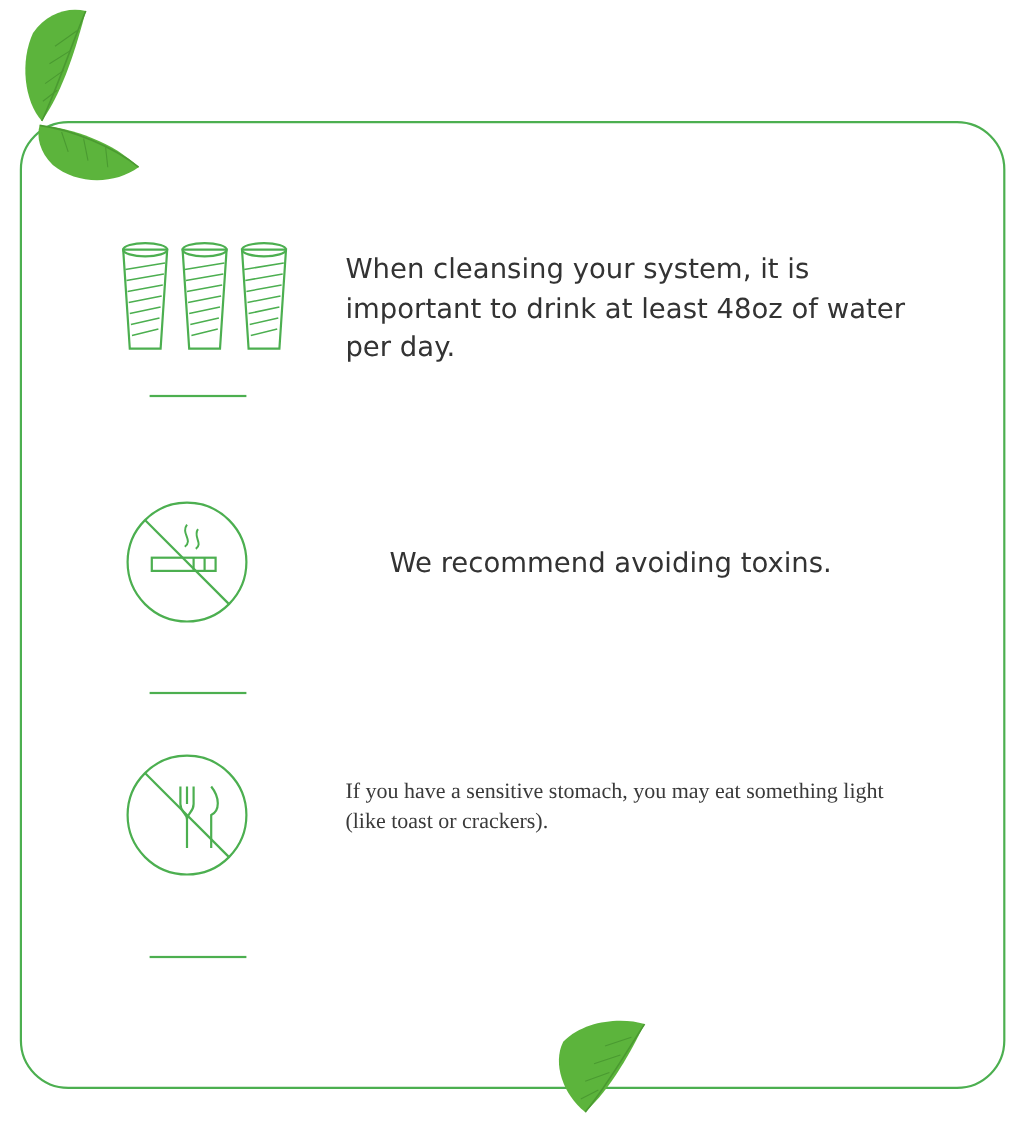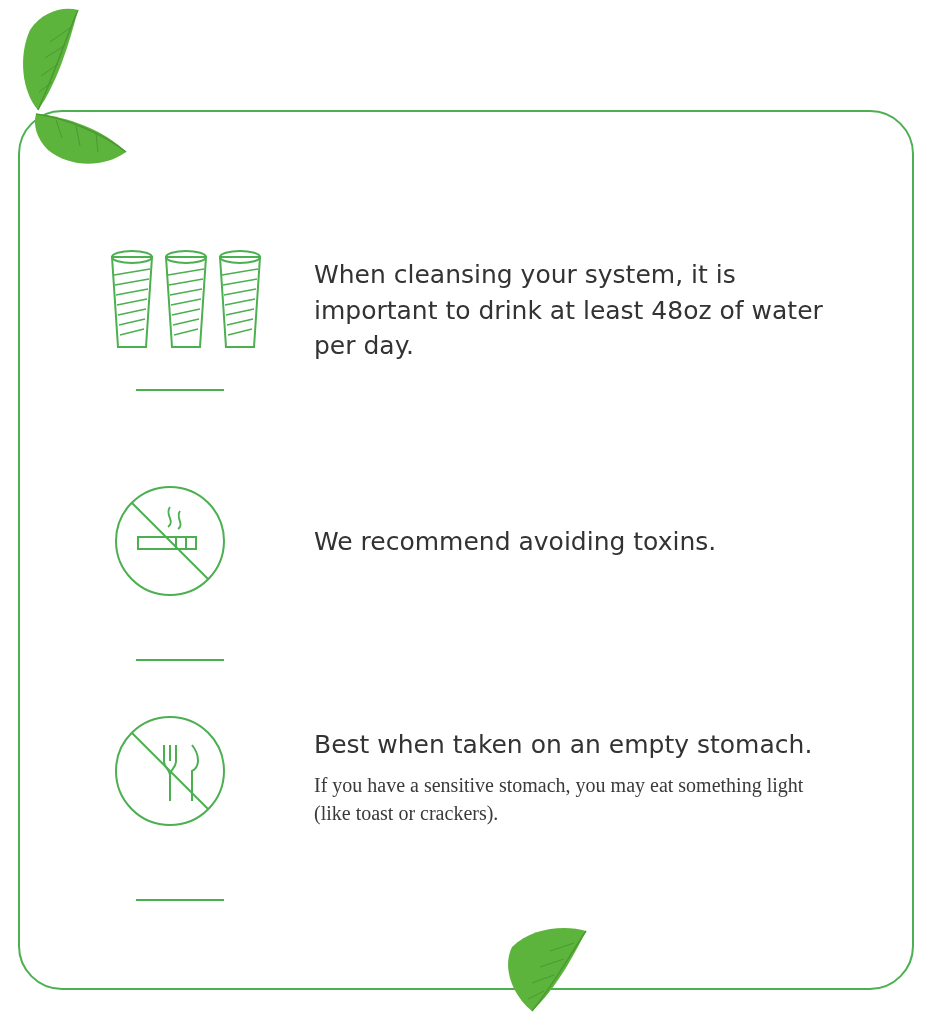--- a/index.html
+++ b/index.html
@@ -63,21 +63,21 @@
     top: 925px;
     width: 120px;
     height: 100px;
     pointer-events: none;
   }
 
   
   .tips {
     position: absolute;
     left: 18px;
-    top: 124px;
+    top: 94px;
     width: 896px;
     height: 880px;
   }
   .tip {
     position: absolute;
     left: 0;
     width: 880px;
   }
   .tip-1 { top: 115px; }
   .tip-2 { top: 355px; }
@@ -115,21 +115,21 @@
     font-weight: normal;
   }
   .tip-sub {
     font-size: 20px;
     line-height: 1.42;
     color: #3a3a3a;
     font-family: Liberation Serif, serif;
     margin-top: 8px;
   }
   .t1-text { top: 18px; }
-  .t2-text { top: 45px; }
+  .t2-text { top: 45px; margin-left: 40px; }
   .t3-text { top: 18px; }
 </style>
 </head>
 <body>
 
 <div id="page">
 
 
   <div class="frame"></div>
 
@@ -212,19 +212,18 @@
             <path d="M56 52 C 56 60, 62 60, 62 66 L 62 92"></path>
             <path d="M68 52 C 68 60, 62 60, 62 66"></path>
 
             <path d="M84 36 C 92 46, 92 58, 84 62 L 84 92"></path>
             <path d="M24 24 L 100 100" stroke-width="2"></path>
           </g>
         </svg>
       </div>
       <div class="tip-rule rule-3"></div>
       <div class="tip-text t3-text">
-        <div class="tip-head">Best when taken on an empty stomach.</div>
         <div class="tip-sub">If you have a sensitive stomach, you may eat something light (like toast or crackers).</div>
       </div>
     </div>
 
   </div>
 </div>
 
 </body></html>

